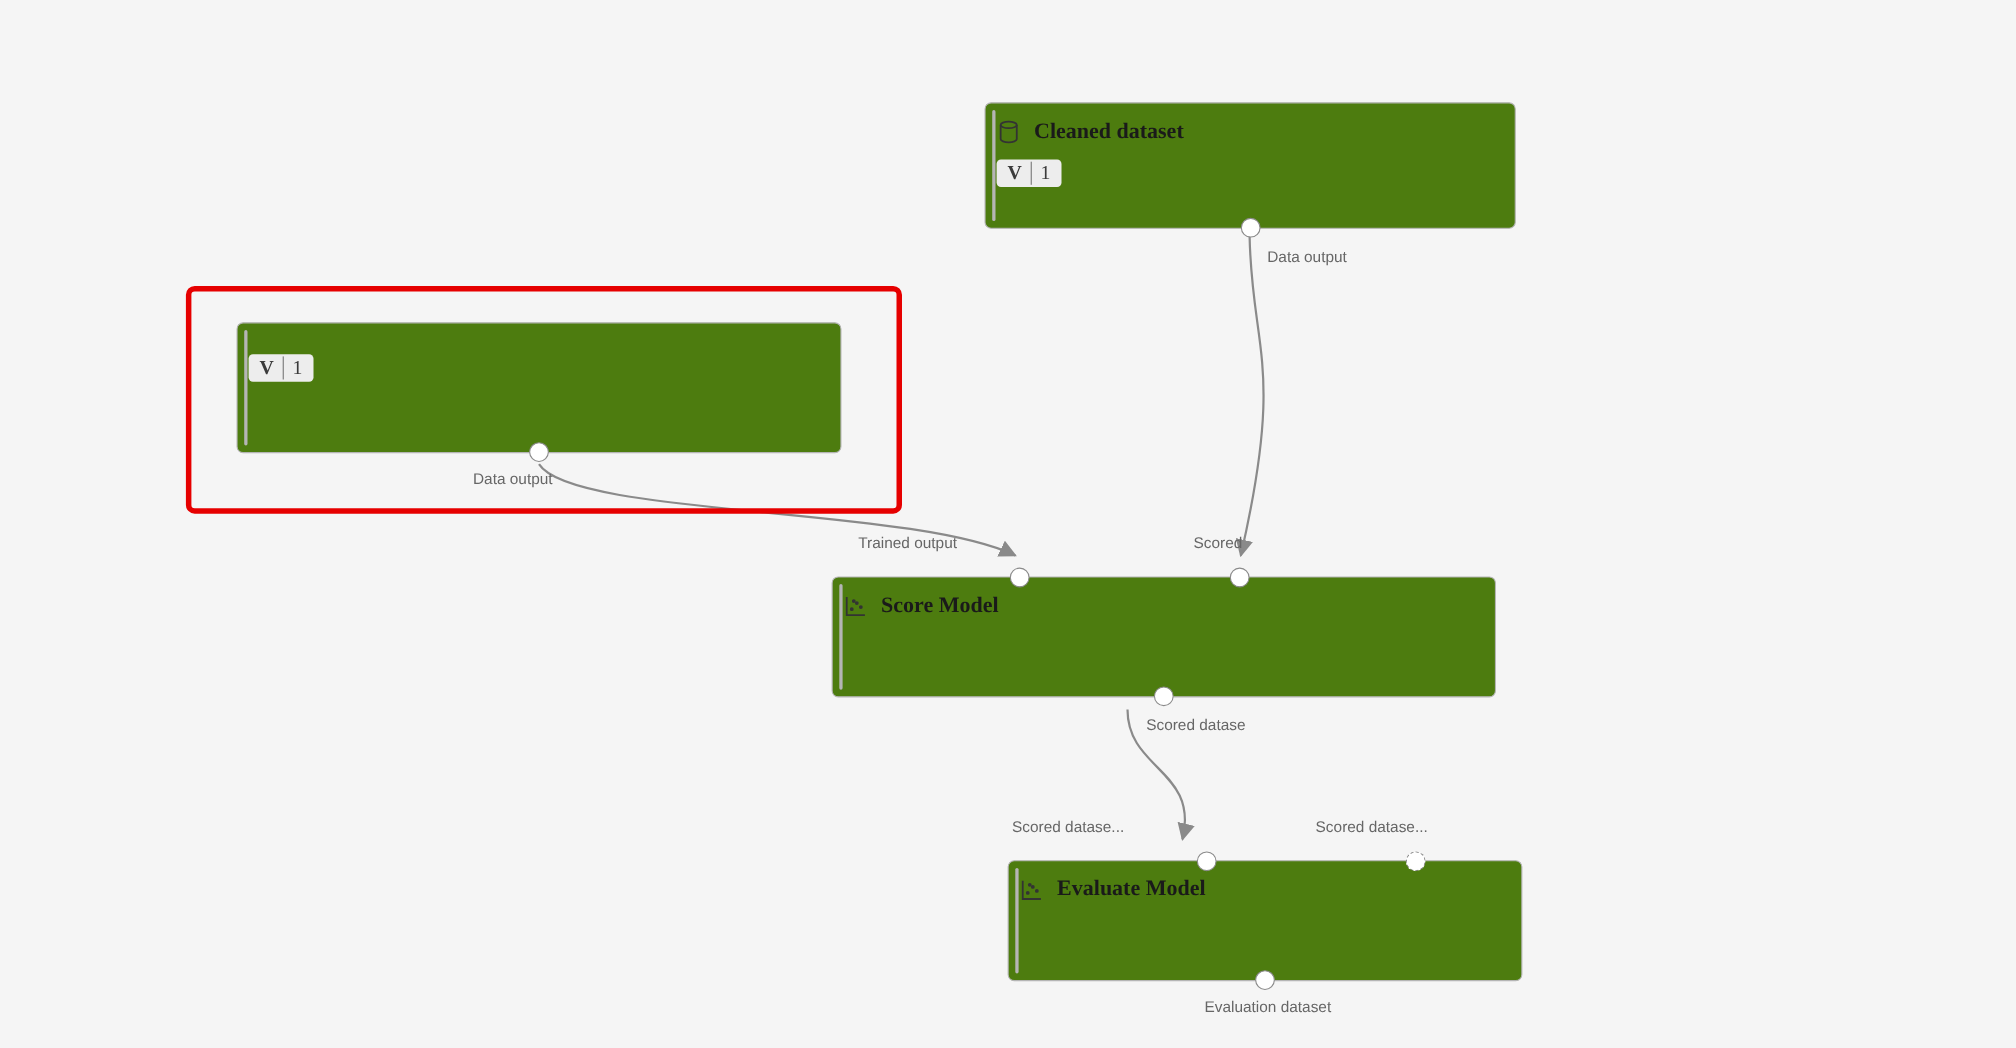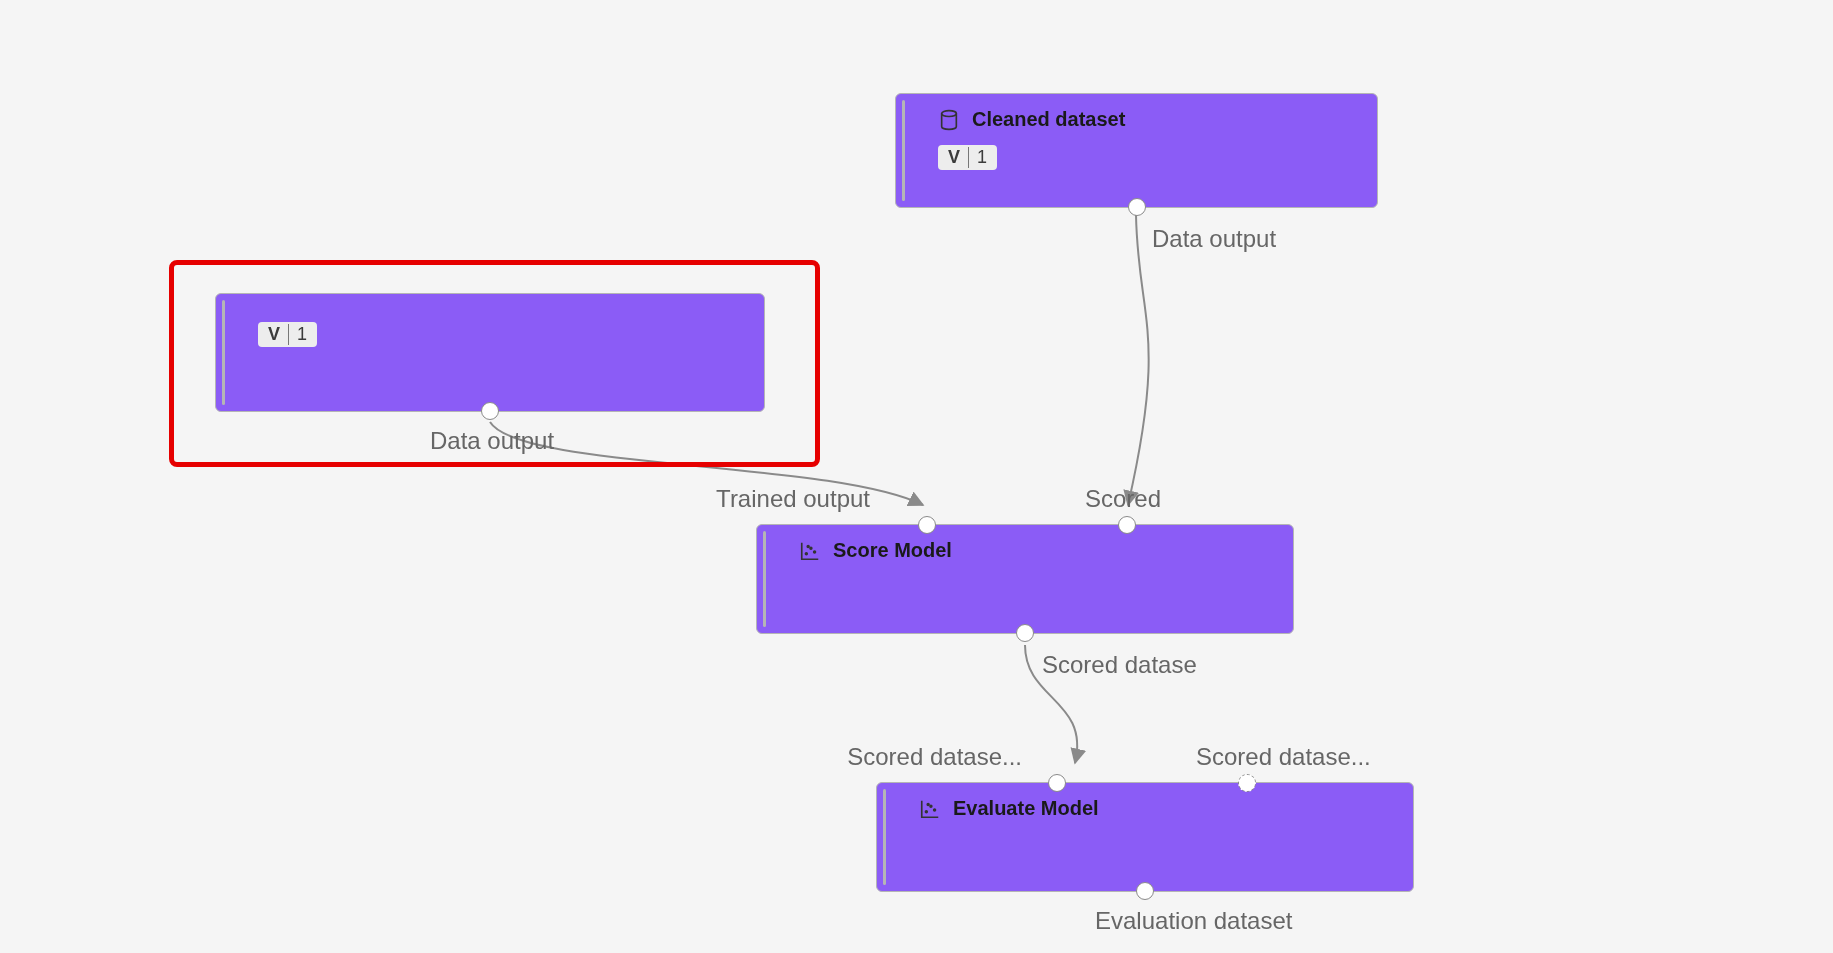--- a/index.html
+++ b/index.html
@@ -20,25 +20,26 @@
   svg.edges {
     position: absolute;
     left: 0;
     top: 0;
     width: 1833px;
     height: 953px;
     pointer-events: none;
   }
   .node {
     position: absolute;
-    background: #8b5cf6;
+    background: #4d7c0f;
     border: 1px solid #b5b5b5;
     border-radius: 6px;
     box-sizing: border-box;
-    padding: 14px 18px 14px 32px;
+    padding: 14px 18px 14px 0;
+    font-family: Liberation Serif, serif;
   }
   .node::before {
     content: "";
     position: absolute;
     left: 6px;
     top: 6px;
     bottom: 6px;
     width: 3px;
     background: #b5b5b5;
     border-radius: 2px;
@@ -86,21 +87,21 @@
     background: #ffffff;
     border: 1.6px solid #8a8a8a;
     box-sizing: border-box;
     transform: translate(-50%, -50%);
   }
   .port.dashed {
     border-style: dashed;
   }
   .port-label {
     position: absolute;
-    font-size: 24px;
+    font-size: 14px;
     color: #666666;
     white-space: nowrap;
     text-align: right;
   }
   .highlight-box {
     position: absolute;
     border: 5px solid #e60000;
     border-radius: 8px;
     box-sizing: border-box;
   }
@@ -150,21 +151,21 @@
         <span class="vletter">V</span>
         <span class="vnum">1</span>
       </div>
     </div>
     <div class="port" style="left:50%; top:100%;"></div>
   </div>
   <div class="port-label" style="left:430px; top:427px;">Data output</div>
 
   <div class="highlight-box" style="left:169px; top:260px; width:651px; height:207px;"></div>
 
-  <div class="node" style="left:756px; top:524px; width:538px; height:110px;">
+  <div class="node" style="left:756px; top:524px; width:604px; height:110px;">
     <div class="inner">
       <div class="title-row">
         <span class="icon">
           <svg width="22" height="22" viewBox="0 0 24 24" fill="none" stroke="#333" stroke-width="1.8">
             <path d="M3 3 V21 H21"></path>
             <circle cx="8" cy="15" r="1" fill="#333"></circle>
             <circle cx="13" cy="9" r="1" fill="#333"></circle>
             <circle cx="17" cy="13" r="1" fill="#333"></circle>
             <circle cx="10" cy="7" r="1" fill="#333"></circle>
           </svg>
@@ -173,21 +174,21 @@
       </div>
     </div>
     <div class="port" style="left:170px; top:0;"></div>
     <div class="port" style="left:370px; top:0;"></div>
     <div class="port" style="left:50%; top:100%;"></div>
   </div>
   <div class="port-label" style="left:870px; top:485px; transform:translateX(-100%);">Trained output</div>
   <div class="port-label" style="left:1085px; top:485px;">Scored</div>
   <div class="port-label" style="left:1042px; top:651px;">Scored datase</div>
 
-  <div class="node" style="left:876px; top:782px; width:538px; height:110px;">
+  <div class="node" style="left:916px; top:782px; width:468px; height:110px;">
     <div class="inner">
       <div class="title-row">
         <span class="icon">
           <svg width="22" height="22" viewBox="0 0 24 24" fill="none" stroke="#333" stroke-width="1.8">
             <path d="M3 3 V21 H21"></path>
             <circle cx="8" cy="15" r="1" fill="#333"></circle>
             <circle cx="13" cy="9" r="1" fill="#333"></circle>
             <circle cx="17" cy="13" r="1" fill="#333"></circle>
             <circle cx="10" cy="7" r="1" fill="#333"></circle>
           </svg>

